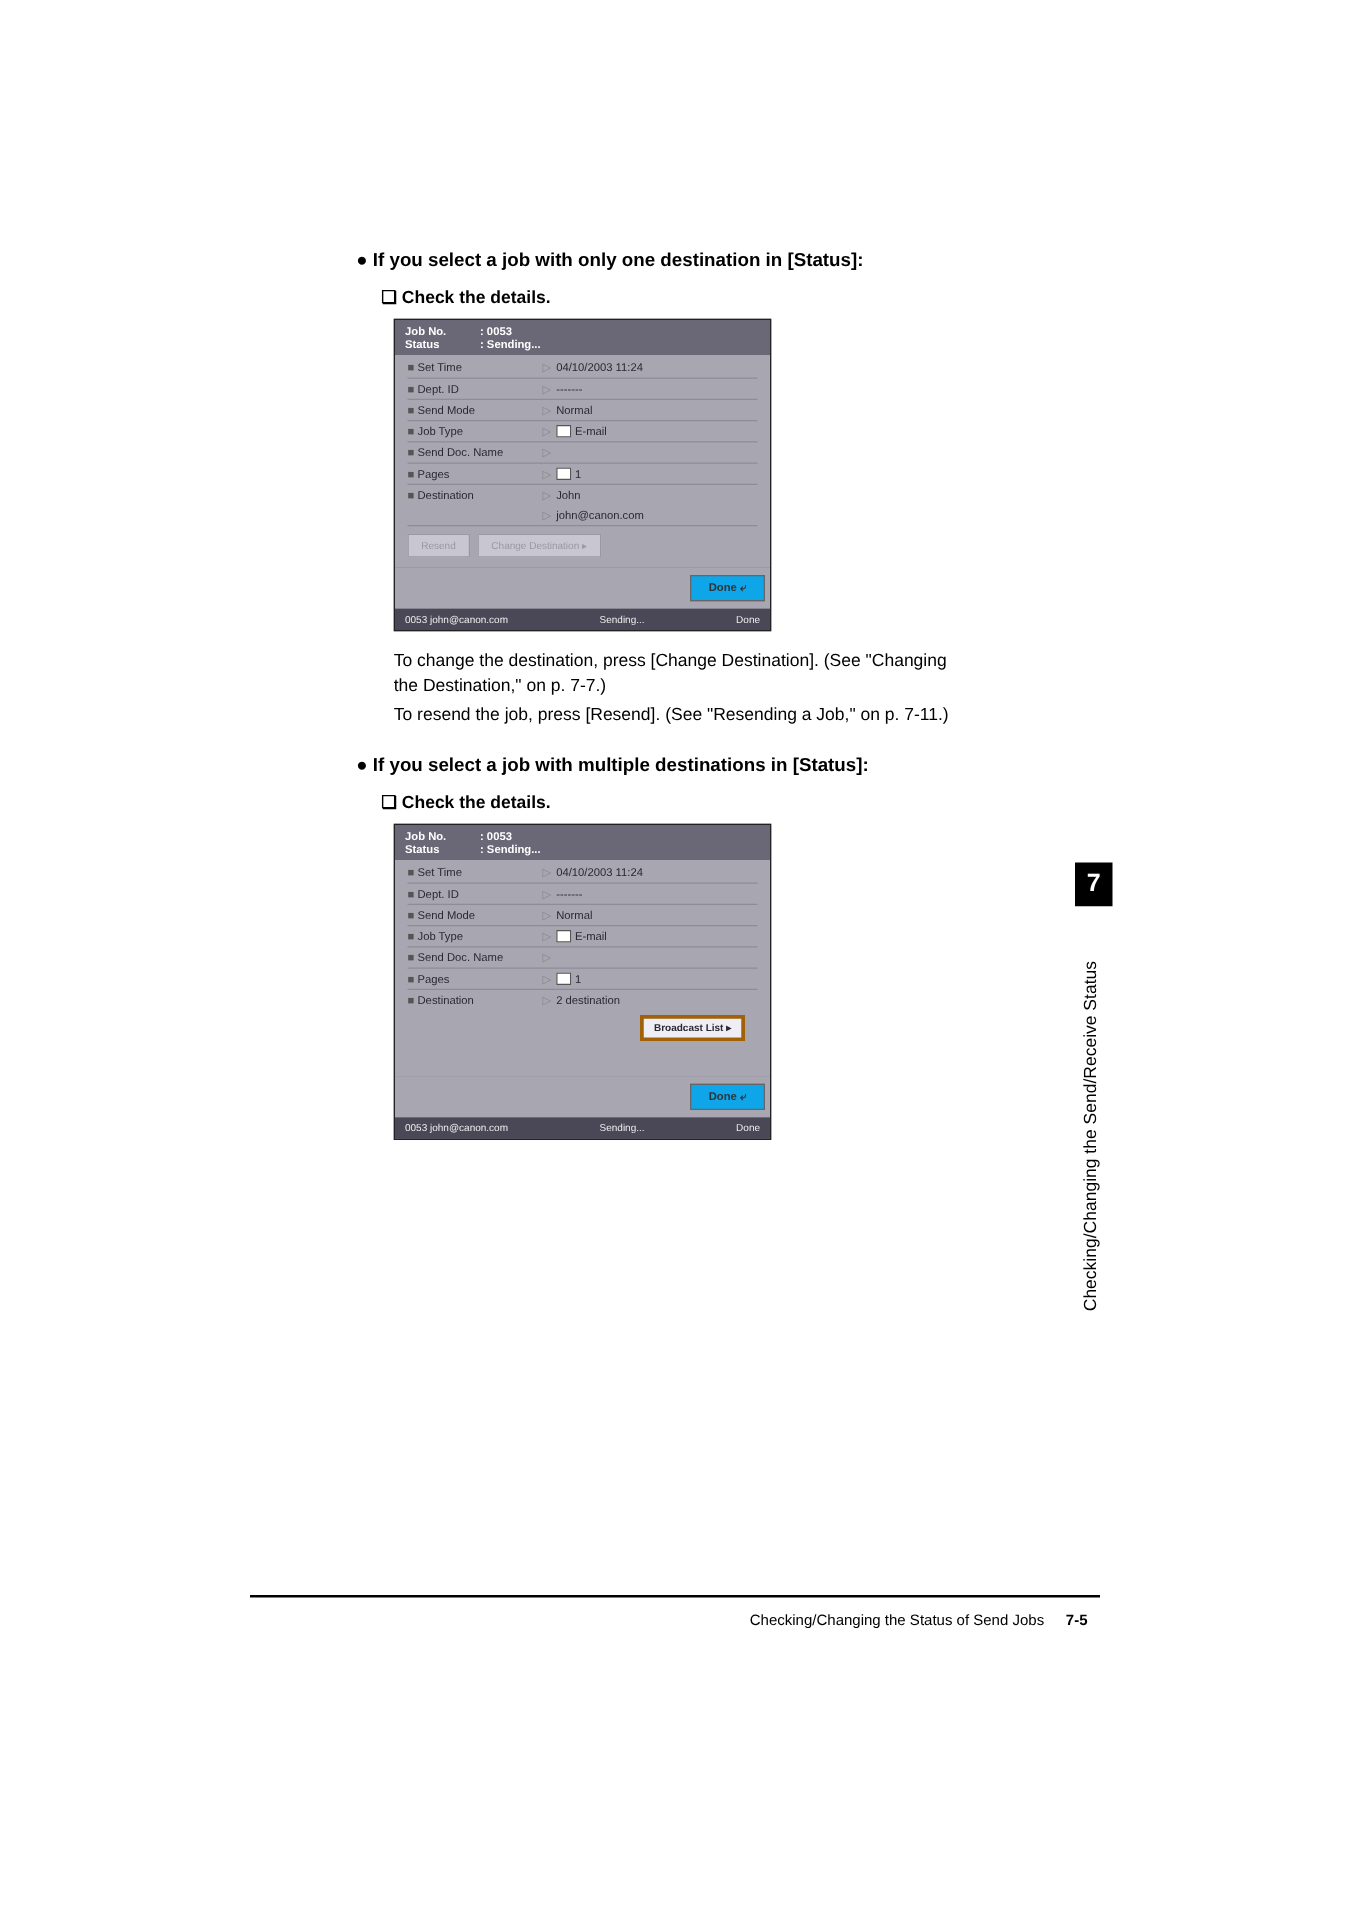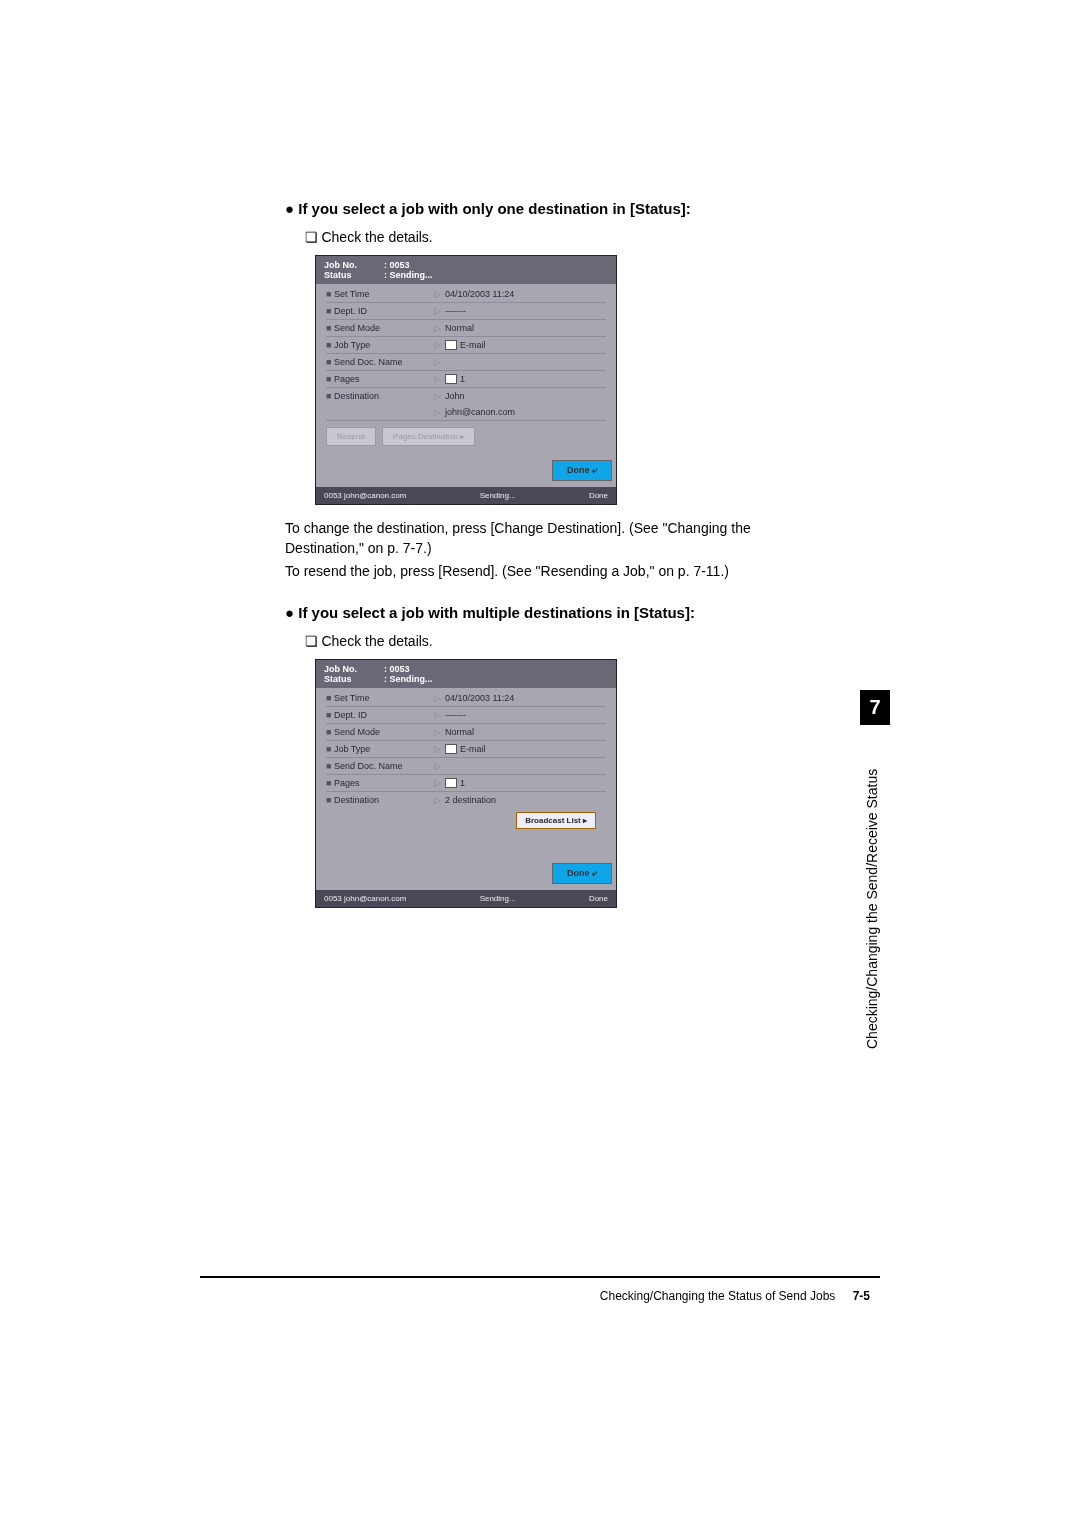--- a/index.html
+++ b/index.html
@@ -23,20 +23,21 @@
     font-size: 15px;
     margin-bottom: 12px;
   }
   .bullet-head::before {
     content: "● ";
   }
   .check-item {
     font-size: 14px;
     margin-left: 20px;
     margin-bottom: 10px;
+    font-weight: bold;
   }
   .check-item::before {
     content: "❏ ";
   }
   .screenshot {
     width: 300px;
     background: #7a7886;
     color: #fff;
     margin-left: 30px;
     margin-bottom: 14px;
@@ -92,20 +93,21 @@
   .shot-footer {
     background: #4a4856;
     color: #eee;
     display: flex;
     justify-content: space-between;
     padding: 4px 8px;
     font-size: 8px;
   }
   .para {
     font-size: 14px;
+    margin-left: 30px;
     margin-bottom: 4px;
     line-height: 1.4;
   }
   .side-tab {
     position: absolute;
     right: 190px;
     top: 690px;
     width: 30px;
   }
   .tab-num {
@@ -134,21 +136,21 @@
   .footer-text {
     position: absolute;
     right: 210px;
     bottom: 225px;
     font-size: 12px;
   }
   .footer-text .pn { font-weight: bold; margin-left: 14px; }
   .broadcast-btn {
     display: inline-block;
     background: #efeef4;
-    border: 1px solid #a16207;
+    border: 3px solid #a16207;
     padding: 3px 8px;
     font-size: 8px;
     font-weight: bold;
     margin-top: 4px;
   }
   .icon-box {
     display: inline-block;
     width: 10px; height: 8px;
     border: 1px solid #555;
     vertical-align: middle;
@@ -220,21 +222,21 @@
           <span class="rvalue">John</span>
         </div>
       <div class="row">
           <span class="bul"></span>
           <span class="rlabel"></span>
           <span class="arrow">▷</span>
           <span class="rvalue">john@canon.com</span>
         </div>
       <div>
         <span class="btn-small">Resend</span>
-        <span class="btn-small"><span>Pages Destination</span> ▸</span>
+        <span class="btn-small"><span>Change Destination</span> ▸</span>
       </div>
     </div>
     <div class="done-row"><span class="btn-white"><span>Done</span> ⤶</span></div>
     <div class="shot-footer">
       <span>0053  john@canon.com</span>
       <span>Sending...</span>
       <span>Done</span>
     </div>
   </div>
 

